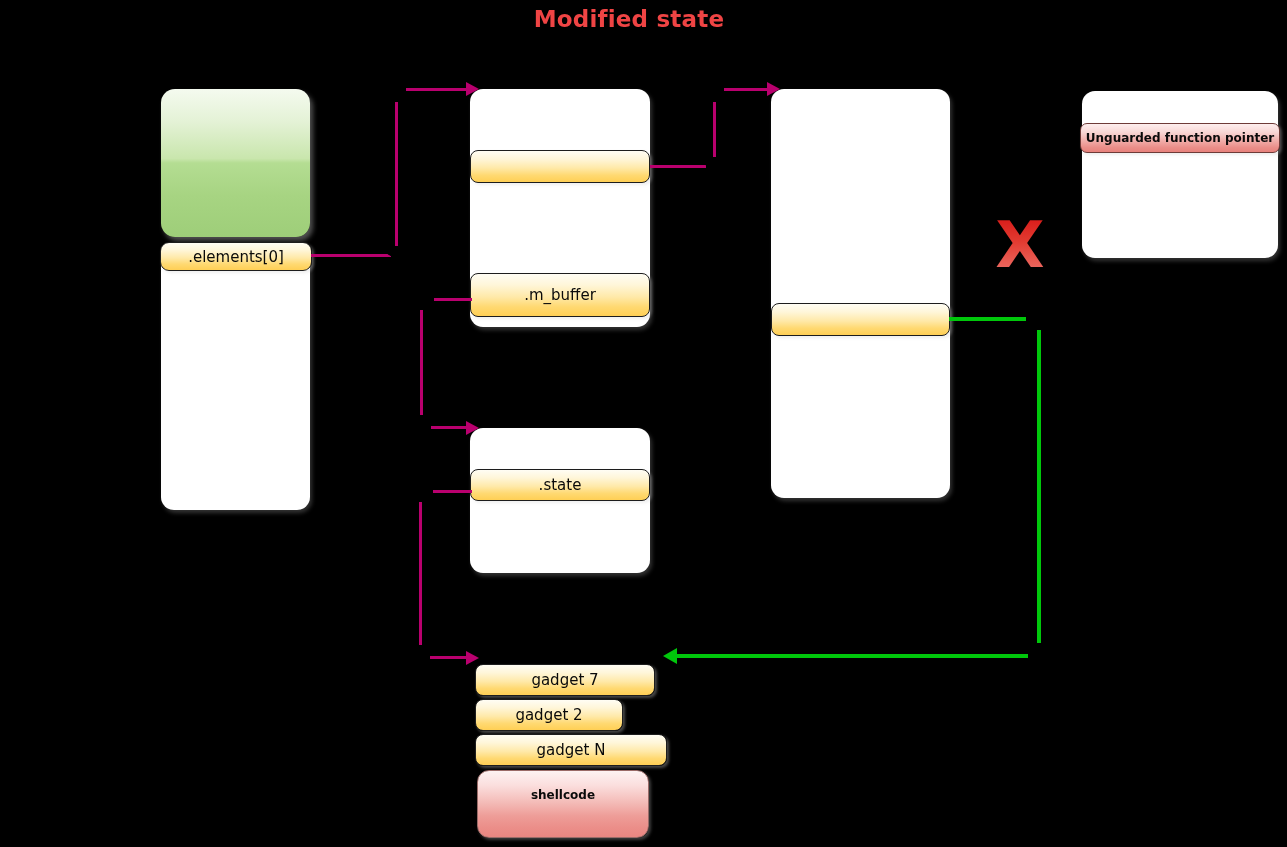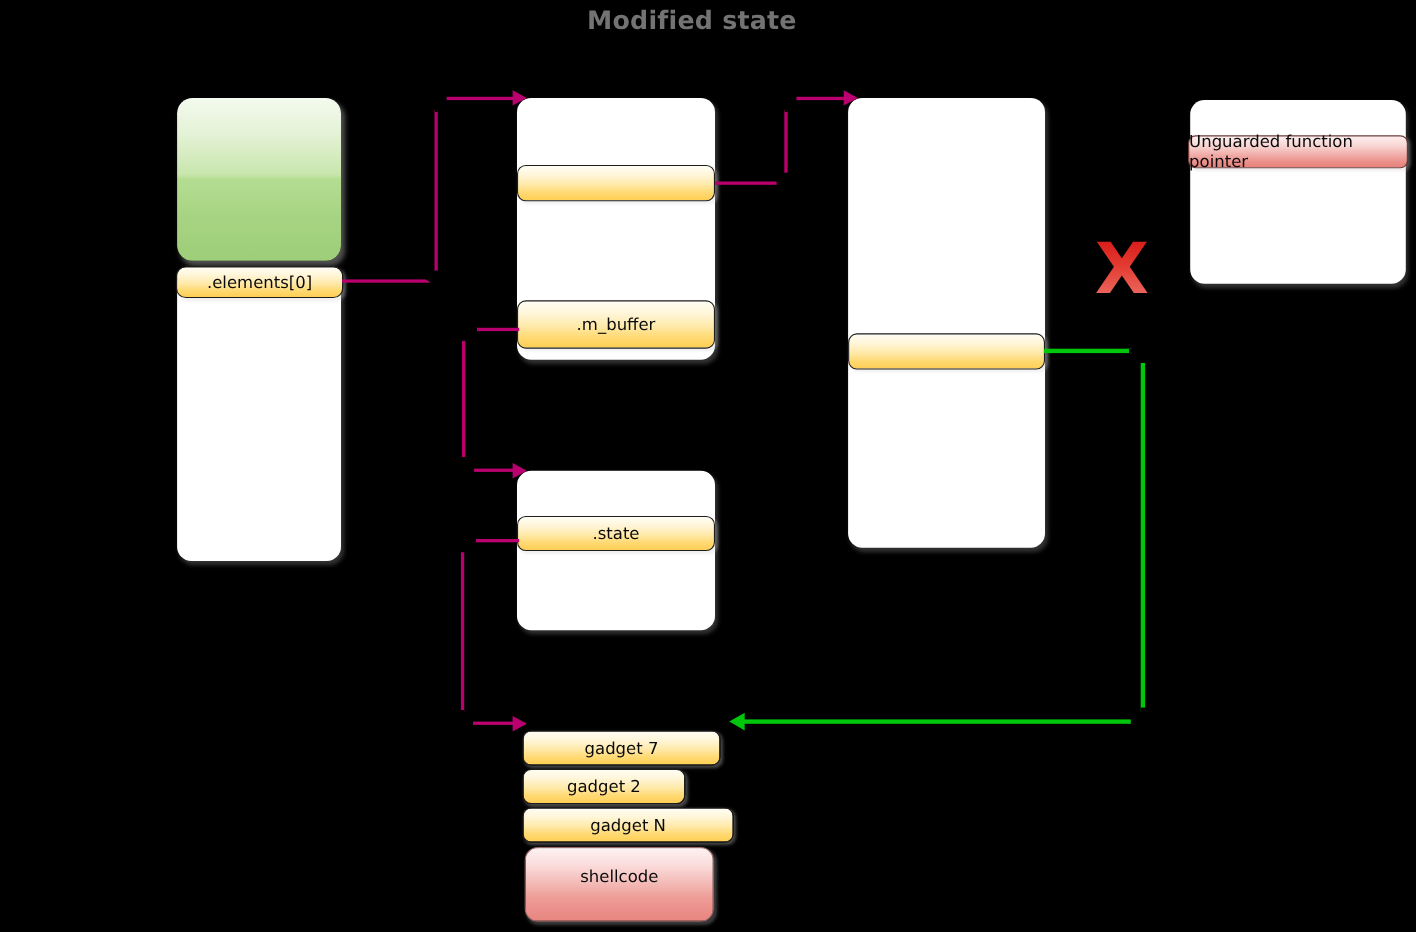--- a/index.html
+++ b/index.html
@@ -20,21 +20,21 @@
 
   
   #diagram-title {
     position: absolute;
     left: 0;
     top: 6px;
     width: 1258px;
     text-align: center;
     font-size: 23px;
     font-weight: bold;
-    color: #737373;
+    color: #ef4444;
     letter-spacing: 0.2px;
   }
 
   
   .obj-box {
     position: absolute;
     background: #ffffff;
     border-radius: 13px;
     box-shadow: 2px 3px 4px rgba(255,255,255,0.20);
   }
@@ -85,22 +85,22 @@
                 #fdeeee 0%,
                 #f8d6d4 30%,
                 #f0aaa6 62%,
                 #ea8d88 85%,
                 #e8827d 100%);
     border: 1px solid #6e3b38;
     border-radius: 9px;
     display: flex;
     align-items: center;
     justify-content: center;
-    font-size: 15px;
-    font-weight: normal;
+    font-size: 12px;
+    font-weight: bold;
     color: #0a0a0a;
     box-sizing: border-box;
     box-shadow: 2px 2px 3px rgba(200,200,200,0.30);
   }
   #shellcode-block {
     border-radius: 12px;
     align-items: flex-start;
     padding-top: 17px;
     background: linear-gradient(to bottom,
                 #fdf2f2 0%,

